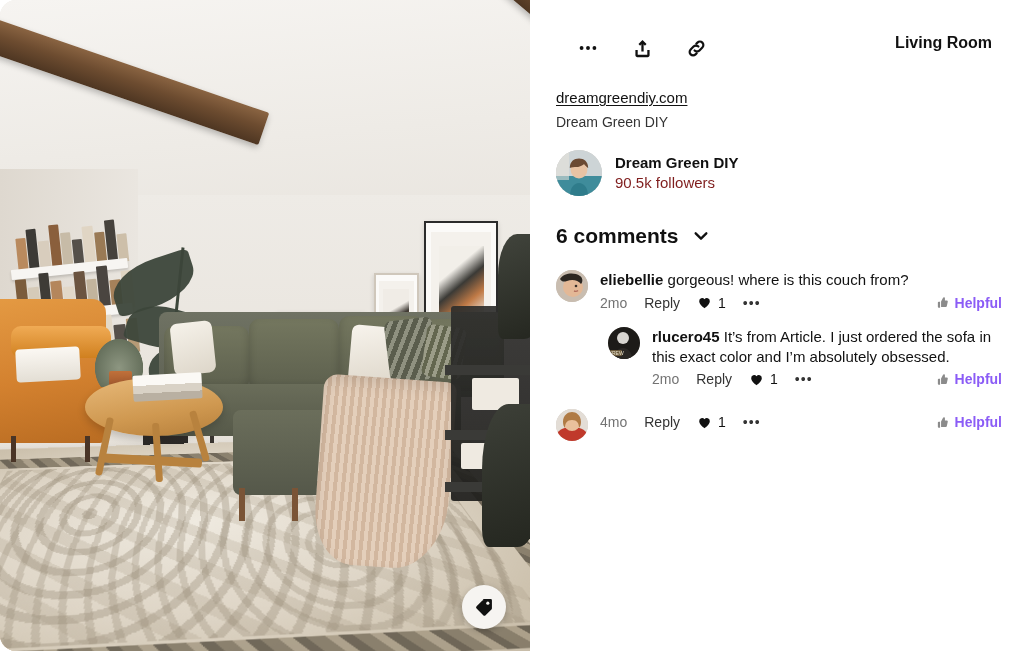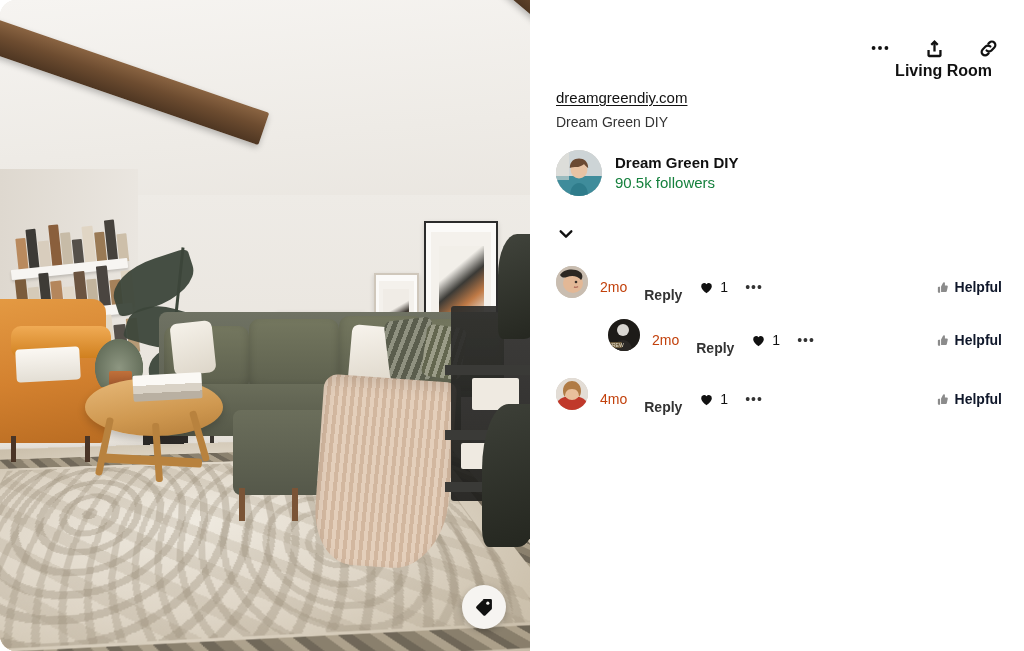--- a/index.html
+++ b/index.html
@@ -186,21 +186,21 @@
   
   .tag-btn {
     position:absolute; right:24px; bottom:22px; width:44px; height:44px;
     border-radius:50%; background:#f6f4f1; display:flex; align-items:center;
     justify-content:center; box-shadow:0 2px 6px rgba(0,0,0,.22); cursor:pointer;
   }
 
   
   .detail { flex:1; height:651px; padding:34px 22px 0 26px; position:relative; overflow:hidden; }
 
-  .actionbar { display:flex; align-items:flex-end; height:38px;flex-direction:column; }
+  .actionbar { display:flex; align-items:flex-start; height:38px; }
   .icons { display:flex; align-items:center; gap:26px; padding-left:18px; }
   .ic { width:28px; height:28px; display:flex; align-items:center; justify-content:center; cursor:pointer; }
   .spacer { flex:1; }
   .board-name { font-size:16px; font-weight:bold; color:#111; margin-right:10px; white-space:nowrap; }
   .saved-btn {
     background:#111111; color:#ffffff; font-size:16px; font-weight:bold;
     border:none; border-radius:24px; padding:13px 22px; cursor:pointer; line-height:1;
   }
 
   .source-link {
@@ -212,43 +212,43 @@
     margin-top:14px; font-size:35px; line-height:1.17; font-weight:bold;
     letter-spacing:-.5px; color:#111;
   }
   .pin-sub { margin-top:7px; font-size:14px; color:#333; }
 
   .creator-row { display:flex; align-items:center; margin-top:20px; }
   .avatar { width:46px; height:46px; border-radius:50%; flex:0 0 46px; overflow:hidden; position:relative;
     background:#cfcac2; }
   .creator-meta { margin-left:13px; }
   .creator-name { font-size:15px; font-weight:bold; color:#111; line-height:1.35; }
-  .creator-followers { font-size:15px; color:#15803d; line-height:1.35; }
+  .creator-followers { font-size:15px; color:#7f1d1d; line-height:1.35; }
   .follow-btn {
     margin-left:auto; background:#efefef; color:#111; font-size:16px; font-weight:bold;
     border:none; border-radius:24px; padding:14px 22px; cursor:pointer; line-height:1;
   }
 
   .comments-head { display:flex; align-items:center; gap:12px; margin-top:28px; cursor:pointer; }
   .comments-count { font-size:21px; font-weight:bold; color:#111; }
 
   .comment { display:flex; margin-top:22px; }
   .comment.reply { margin-left:52px; margin-top:16px; }
   .c-avatar { width:32px; height:32px; border-radius:50%; flex:0 0 32px; overflow:hidden;
     background:#cfcac2; position:relative; }
   .c-body { margin-left:12px; flex:1; min-width:0; }
   .c-text { font-size:15px; line-height:1.32; color:#111; }
   .c-user { font-weight:bold; }
   .c-meta { display:flex; align-items:center; gap:17px; margin-top:5px; }
-  .c-time { font-size:14px; color:#c2410c; }
-  .c-reply { font-size:14px; font-weight:bold; color:#333; cursor:pointer;margin-top:16px; }
+  .c-time { font-size:14px; color:#737373; }
+  .c-reply { font-size:14px; font-weight:normal; color:#333; cursor:pointer; }
   .c-like { display:flex; align-items:center; gap:6px; font-size:14px; color:#111; cursor:pointer; }
   .c-dots { color:#333; letter-spacing:1px; font-size:14px; cursor:pointer; line-height:1; }
   .c-helpful { margin-left:auto; display:flex; align-items:center; gap:6px;
-    font-size:14px; font-weight:bold; color:#0f172a; cursor:pointer; white-space:nowrap; }
+    font-size:14px; font-weight:bold; color:#8b5cf6; cursor:pointer; white-space:nowrap; }
 
   .view-replies { display:flex; align-items:center; gap:13px; margin-top:14px; margin-left:52px; cursor:pointer; }
   .vr-line { width:30px; height:1px; background:#b5b5b5; }
   .vr-text { font-size:14px; font-weight:bold; color:#767676; }
 
   svg { display:block; }
 </style>
 </head>
 <body>
 
@@ -436,39 +436,43 @@
           <rect x="0" y="0" width="13" height="30" fill="#eae4dc" opacity=".55"></rect>
         </svg>
       </div>
       <div class="creator-meta">
         <div class="creator-name">Dream Green DIY</div>
         <div class="creator-followers">90.5k followers</div>
       </div>
     </div>
 
     <div class="comments-head">
+      <span class="comments-count">6 comments</span>
       <span>
         <svg width="20" height="20" viewBox="0 0 24 24">
             <path d="M5.6 8.8L12 15.2l6.4-6.4" fill="none" stroke="#111" stroke-width="2.8" stroke-linecap="round" stroke-linejoin="round"></path>
           </svg>
       </span>
     </div>
 
     
     <div class="comment">
       <div class="c-avatar">
         <svg width="32" height="32" viewBox="0 0 32 32">
           <rect width="32" height="32" fill="#c9bdb0"></rect>
           <circle cx="17" cy="17" r="10" fill="#e3b896"></circle>
           <path d="M4 9c4-6 14-7 20-3 3 2 3 6 1 8-3-4-9-5-14-3-3 1-5 1-7-2z" fill="#2c2722"></path>
           <circle cx="20" cy="16" r="1.3" fill="#3a302a"></circle>
           <path d="M18 21c1.6.7 3 .4 4-.5" stroke="#b3705e" stroke-width="1.4" fill="none"></path>
         </svg>
       </div>
       <div class="c-body">
+        <div class="c-text">
+          <span class="c-user">eliebellie</span><span> gorgeous! where is this couch from?</span>
+        </div>
         <div class="c-meta">
           <span class="c-time">2mo</span>
           <span class="c-reply">Reply</span>
           <span class="c-like">
             <svg width="15" height="15" viewBox="0 0 24 24">
                 <path d="M12 21s-8.5-5.3-8.5-11A4.9 4.9 0 0 1 12 6.6 4.9 4.9 0 0 1 20.5 10c0 5.7-8.5 11-8.5 11z" fill="#111"></path>
               </svg>
             <span>1</span>
           </span>
           <span class="c-dots">•••</span>
@@ -488,20 +492,23 @@
       <div class="c-avatar">
         <svg width="32" height="32" viewBox="0 0 32 32">
           <rect width="32" height="32" fill="#1d1b18"></rect>
           <circle cx="15" cy="11" r="6" fill="#d8d5d0"></circle>
           <path d="M6 32c0-7 4-11 9-11s9 4 9 11z" fill="#2a2724"></path>
           <rect x="2" y="23" width="12" height="6" rx="1" fill="#6b5a3c"></rect>
           <text x="8" y="28" font-size="5" fill="#e8dfc9" font-family="sans-serif" text-anchor="middle">CREW</text>
         </svg>
       </div>
       <div class="c-body">
+        <div class="c-text">
+          <span class="c-user">rlucero45</span><span> It’s from Article. I just ordered the sofa in this exact color and I’m absolutely obsessed.</span>
+        </div>
         <div class="c-meta">
           <span class="c-time">2mo</span>
           <span class="c-reply">Reply</span>
           <span class="c-like">
             <svg width="15" height="15" viewBox="0 0 24 24">
                 <path d="M12 21s-8.5-5.3-8.5-11A4.9 4.9 0 0 1 12 6.6 4.9 4.9 0 0 1 20.5 10c0 5.7-8.5 11-8.5 11z" fill="#111"></path>
               </svg>
             <span>1</span>
           </span>
           <span class="c-dots">•••</span>

